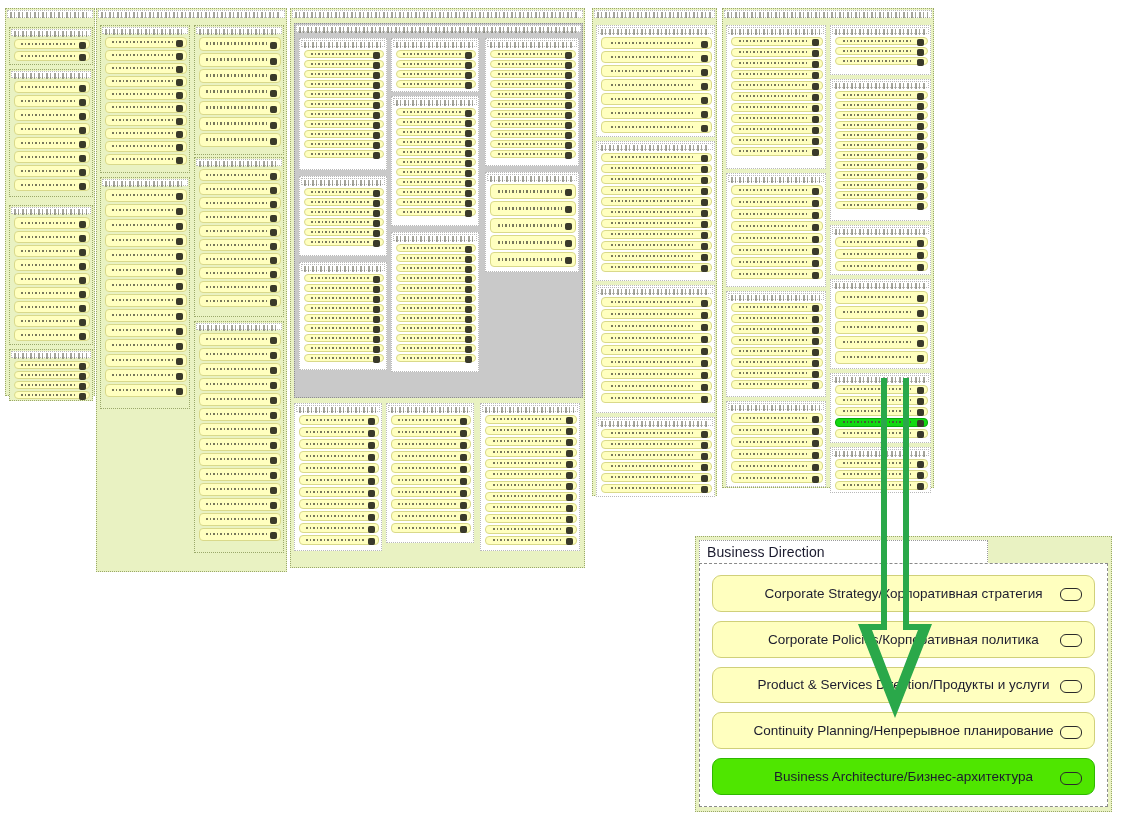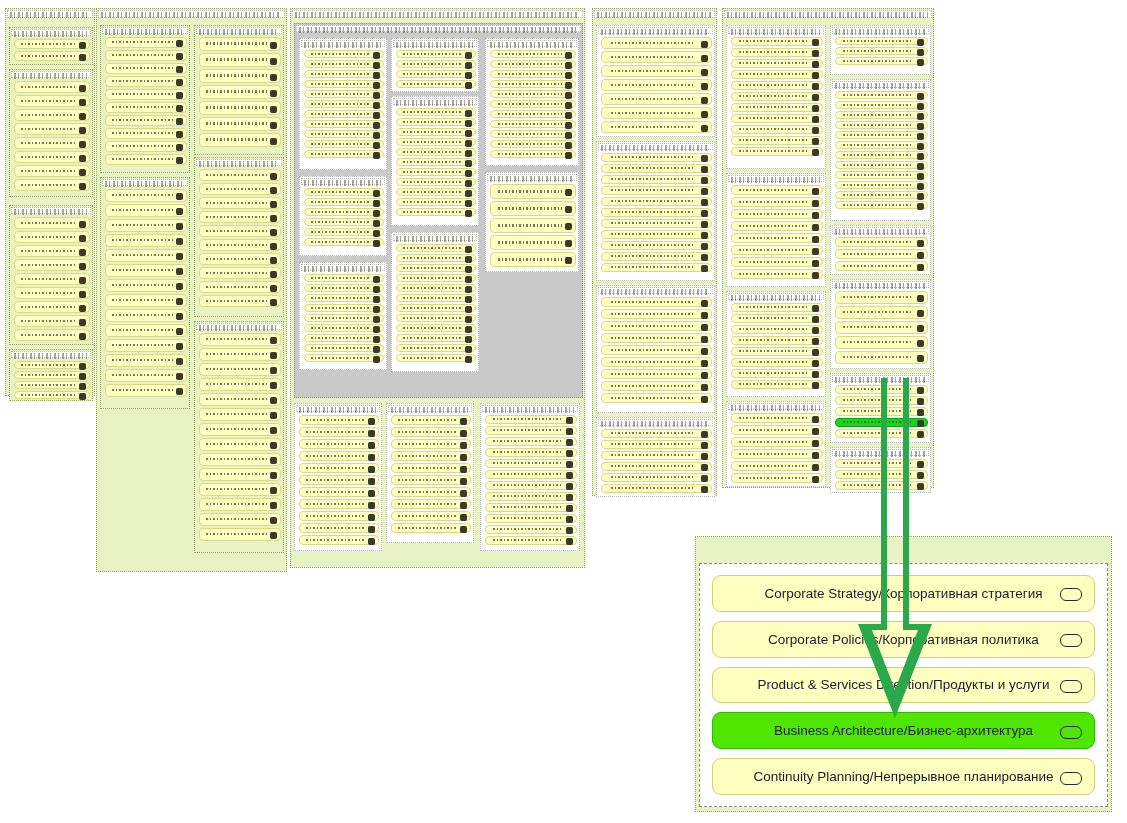--- a/index.html
+++ b/index.html
@@ -1358,39 +1358,40 @@
         </div>
         <div class="el" style="left: 4px; top: 33px; width: 93px; height: 9px;">
           <div class="elbar"></div>
           <div class="eli"></div>
         </div>
       </div>
     </div>
   </div>
 
 <div id="bd-panel">
+  <div id="bd-header">Business Direction</div>
   <div id="bd-body">
       <div class="bd-el">
         <span>Corporate Strategy/Корпоративная стратегия</span>
         <span class="bd-icon"></span>
       </div>
       <div class="bd-el">
         <span>Corporate Policies/Корпоративная политика</span>
         <span class="bd-icon"></span>
       </div>
       <div class="bd-el">
         <span>Product &amp; Services Direction/Продукты и услуги</span>
         <span class="bd-icon"></span>
       </div>
+      <div class="bd-el">
+        <span>Continuity Planning/Непрерывное планирование</span>
+        <span class="bd-icon"></span>
+      </div>
       <div class="bd-el sel">
         <span>Business Architecture/Бизнес-архитектура</span>
-        <span class="bd-icon"></span>
-      </div>
-      <div class="bd-el">
-        <span>Continuity Planning/Непрерывное планирование</span>
         <span class="bd-icon"></span>
       </div>
     </div>
 </div>
 
 <svg id="arrow" viewBox="0 0 150 345" width="150" height="345">
 
   <path d="M 61 0 L 61 246 L 38 246 L 75 340 L 112 246 L 89 246 L 89 0 L 83 0
            L 83 252 L 98 252 L 75 312 L 52 252 L 67 252 L 67 0 Z" fill="#2aa84a" stroke="none"></path>
 </svg>

